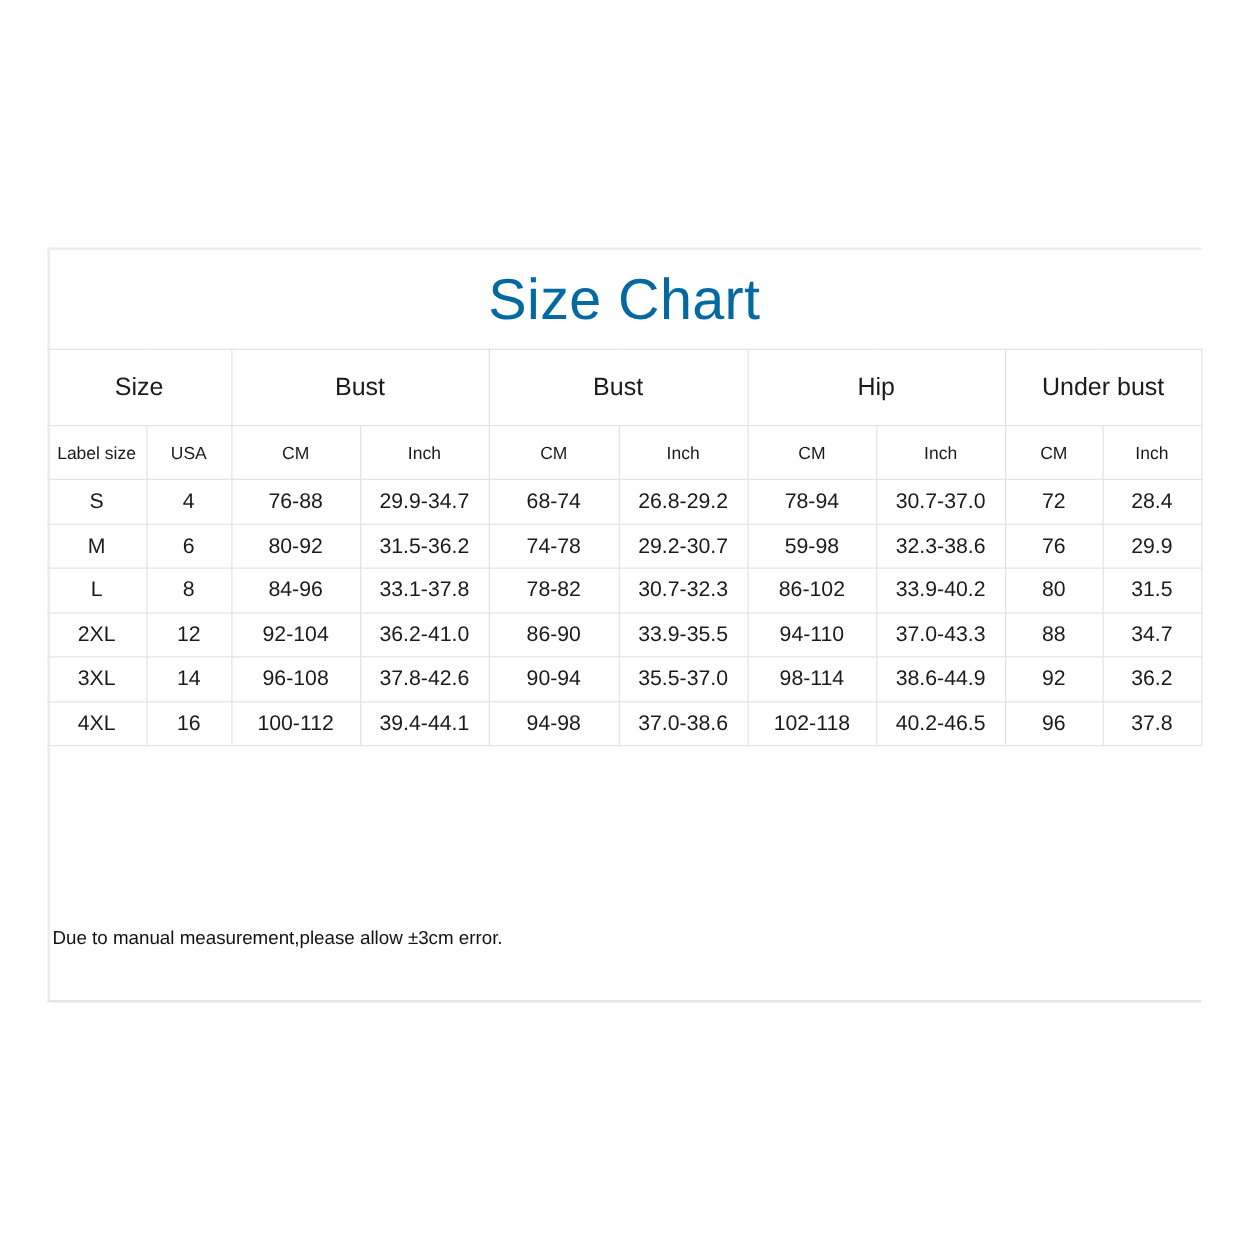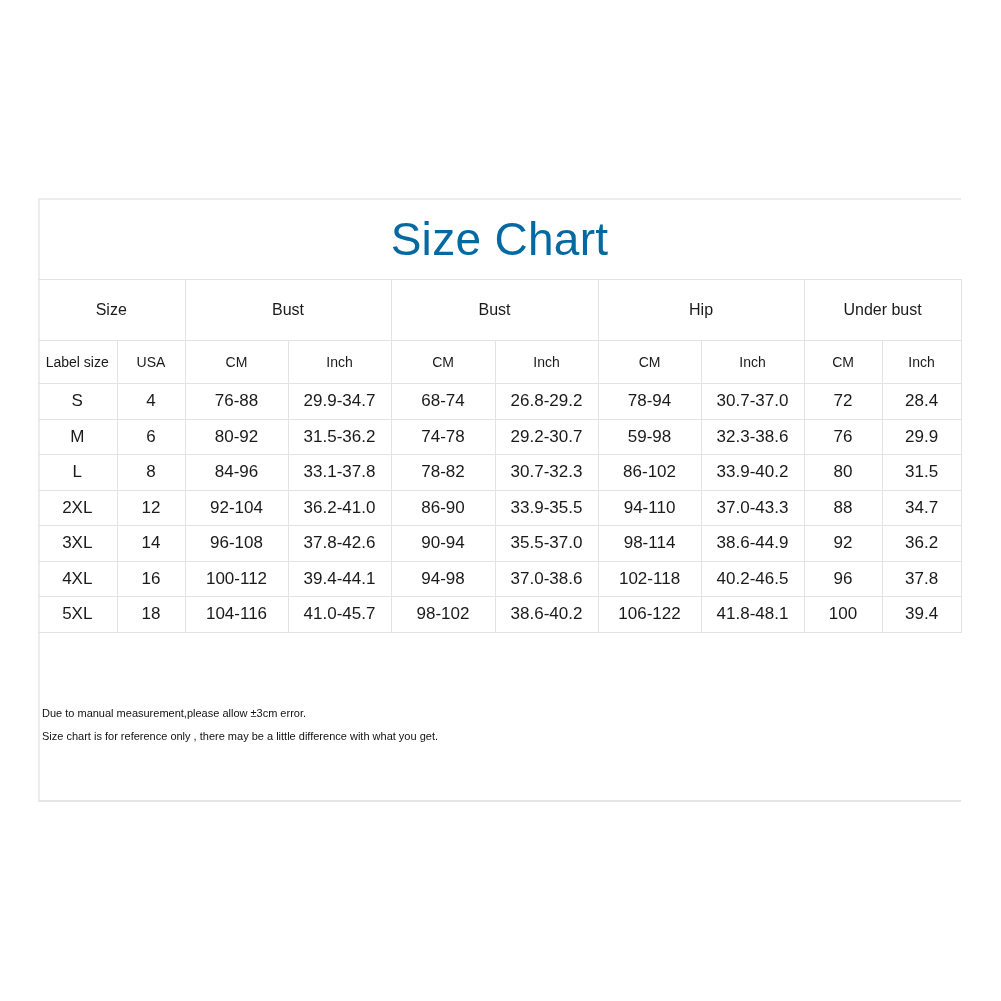--- a/index.html
+++ b/index.html
@@ -9,25 +9,25 @@
            border-top: 2px solid #ececec; border-left: 2px solid #ececec;
            border-bottom: 2px solid #e6e6e6; box-sizing: border-box; }
   .title { position: absolute; left: 38px; top: 198px; width: 923px; height: 81px;
            display: flex; align-items: center; justify-content: center;
            font-size: 46px; color: #0369a1; letter-spacing: 0.3px; }
   table.chart { position: absolute; left: 38px; top: 279px; border-collapse: collapse;
                 table-layout: fixed; width: 923px; }
   table.chart td, table.chart th { border: 1px solid #e3e3e3; text-align: center;
                 vertical-align: middle; font-weight: normal; font-size: 17px; padding: 0;
                 color: #1a1a1a; white-space: nowrap; overflow: hidden; }
-  tr.group-row th { height: 60px; font-size: 16px; }
+  tr.group-row th { height: 60px; font-size: 20px; }
   tr.sub-row th { height: 42px; font-size: 14px; }
   tr.data-row td { height: 34.5px; }
   table.chart tr > :first-child { border-left: none; }
-  .notes { position: absolute; left: 42px; top: 702px; font-size: 11px; line-height: 23px; color: #111; }
+  .notes { position: absolute; left: 42px; top: 739px; font-size: 15px; line-height: 23px; color: #111; }
   .notes div { white-space: pre; }
 </style>
 </head>
 <body>
 
 <div class="frame"></div>
 
 <div class="title">Size Chart</div>
 
 <table class="chart">
@@ -130,31 +130,18 @@
         <td>16</td>
         <td>100-112</td>
         <td>39.4-44.1</td>
         <td>94-98</td>
         <td>37.0-38.6</td>
         <td>102-118</td>
         <td>40.2-46.5</td>
         <td>96</td>
         <td>37.8</td>
       </tr>
-      <tr class="data-row">
-        <td>5XL</td>
-        <td>18</td>
-        <td>104-116</td>
-        <td>41.0-45.7</td>
-        <td>98-102</td>
-        <td>38.6-40.2</td>
-        <td>106-122</td>
-        <td>41.8-48.1</td>
-        <td>100</td>
-        <td>39.4</td>
-      </tr>
     </tbody>
 </table>
 
 <div class="notes">
   <div>Due to manual measurement,please allow ±3cm error.</div>
-  <div>Size chart is for reference only , there may be a little difference with what you get.</div>
 </div>
 
 </body></html>

